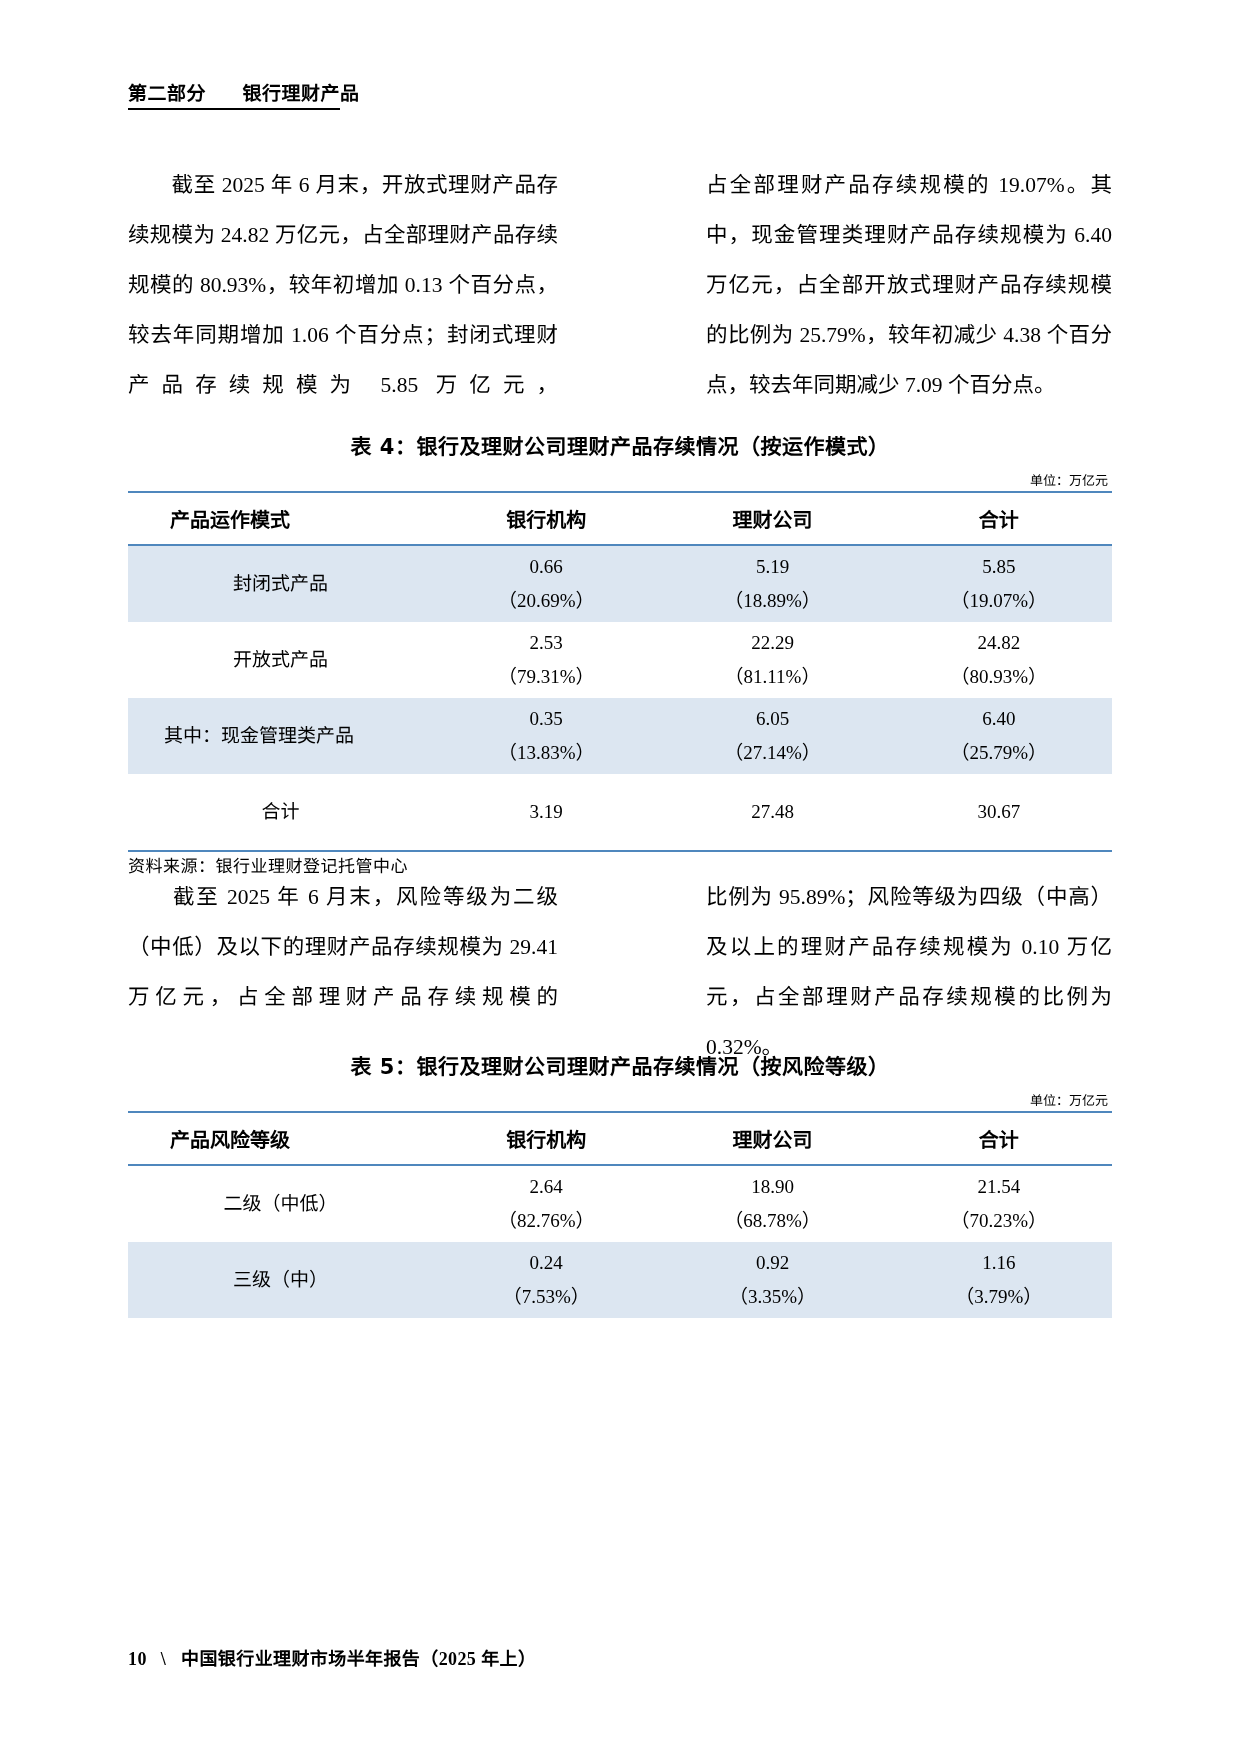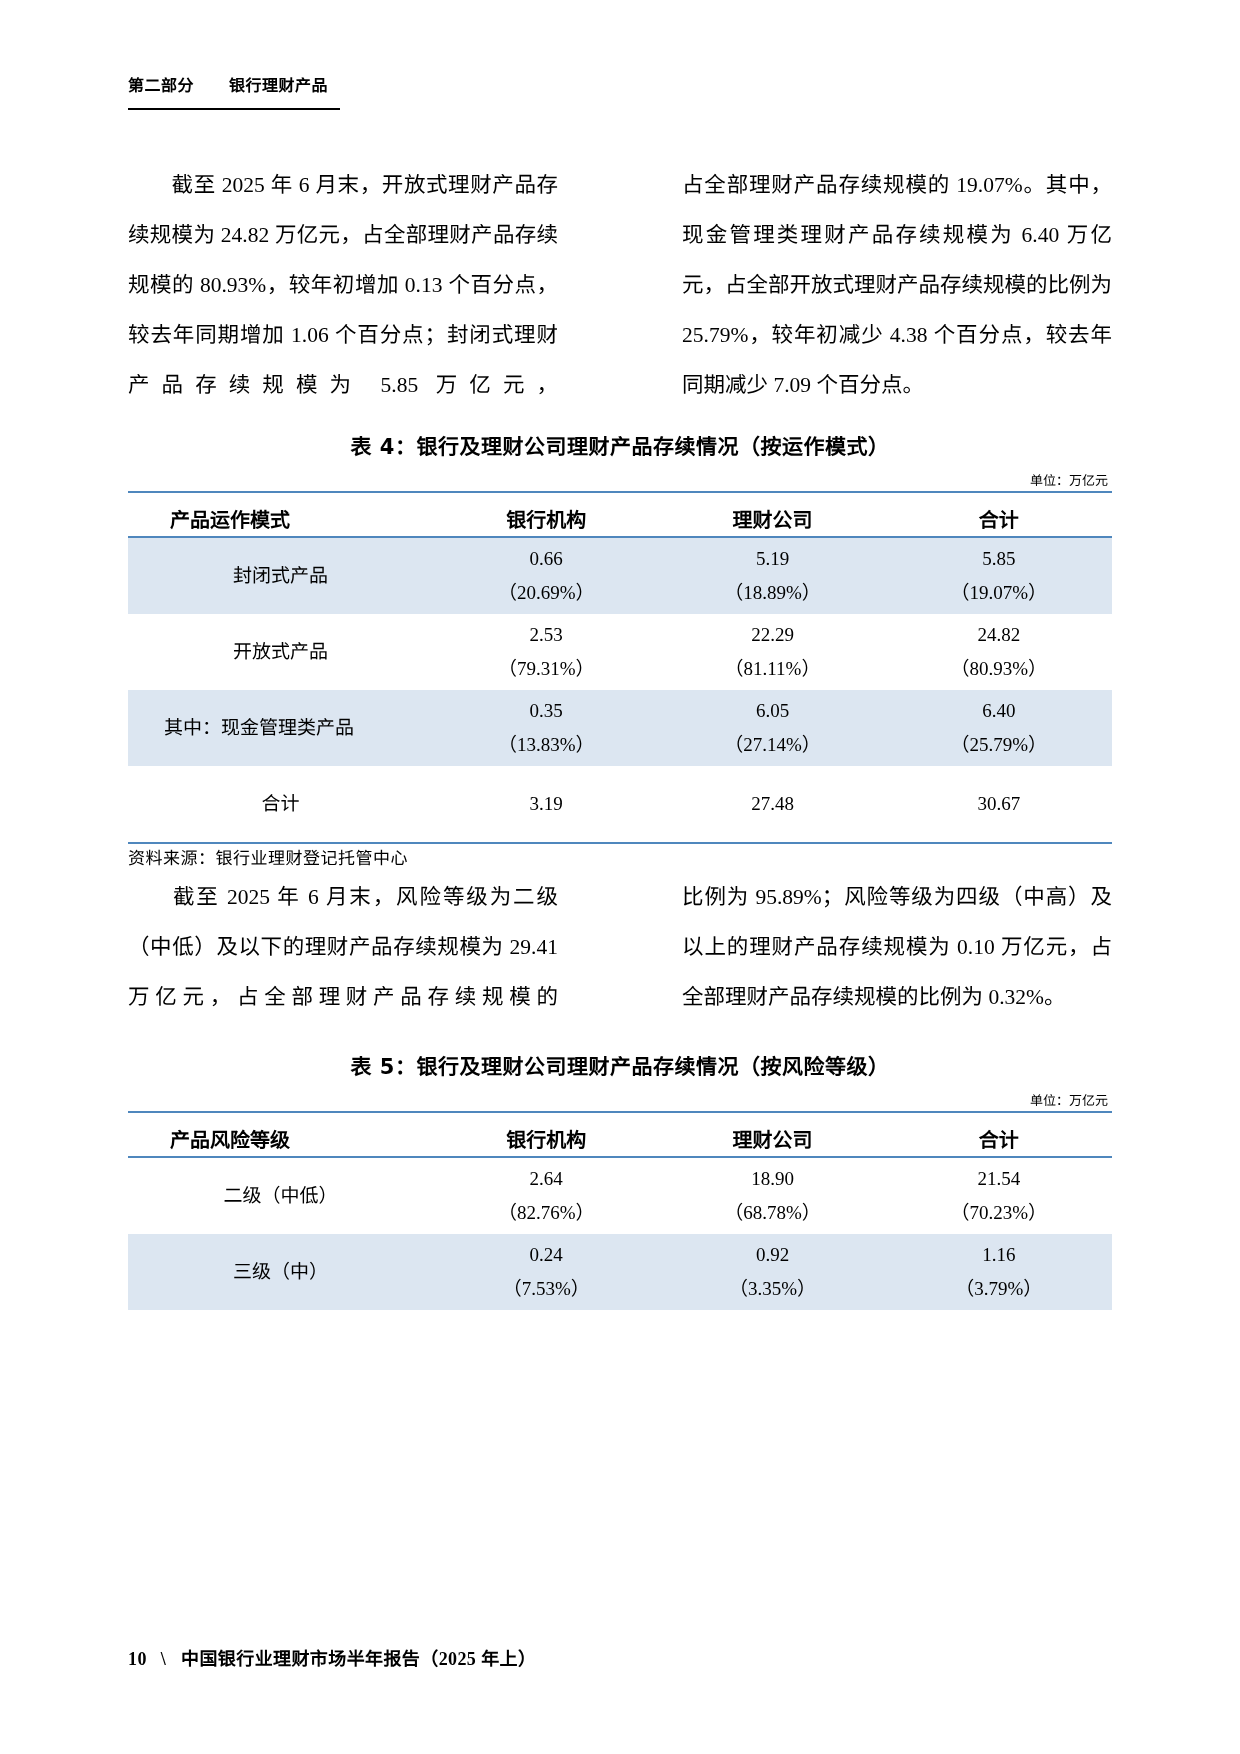--- a/index.html
+++ b/index.html
@@ -16,23 +16,23 @@
     font-family: "Liberation Serif", "DejaVu Serif", serif;
     color: #000000;
     overflow: hidden;
     box-sizing: border-box;
   }
 
   
   .page-header {
     position: absolute;
     left: 128px;
-    top: 72px;
+    top: 78px;
     width: 984px;
-    font-size: 16px;
+    font-size: 19px;
     font-weight: bold;
     letter-spacing: 0.5px;
     font-family: "Liberation Serif", "DejaVu Serif", serif;
   }
   .page-header .hdr-sep {
     display: inline-block;
     width: 26px;
   }
   .header-rule {
     position: absolute;
@@ -58,20 +58,21 @@
     margin: 0;
     font-size: 21.5px;
     line-height: 50px;
     text-align: justify;
     text-justify: inter-ideograph;
     text-align-last: justify;
     font-family: "Liberation Serif", "DejaVu Serif", serif;
   }
   .col p.last-line-left {
     text-align-last: left;
+    margin-left: 24px;
   }
   .indent { display: inline-block; width: 43px; }
 
   
   .table-block { position: absolute; left: 128px; width: 984px; }
 
   .table-caption {
     text-align: center;
     font-size: 21px;
     font-weight: bold;
@@ -94,21 +95,21 @@
   }
   table.rpt col.c1 { width: 31%; }
   table.rpt col.c2 { width: 23%; }
   table.rpt col.c3 { width: 23%; }
   table.rpt col.c4 { width: 23%; }
 
   table.rpt thead th {
     font-size: 20px;
     font-weight: bold;
     font-family: "DejaVu Sans", "Liberation Sans", sans-serif;
-    padding: 11px 0 3px 0;
+    padding: 11px 0 11px 0;
     text-align: center;
     border-top: 2.2px solid #4f87bd;
     border-bottom: 2.2px solid #4f87bd;
     background: #ffffff;
   }
   table.rpt thead th.lbl {
     text-align: left;
     padding-left: 42px;
   }
 

